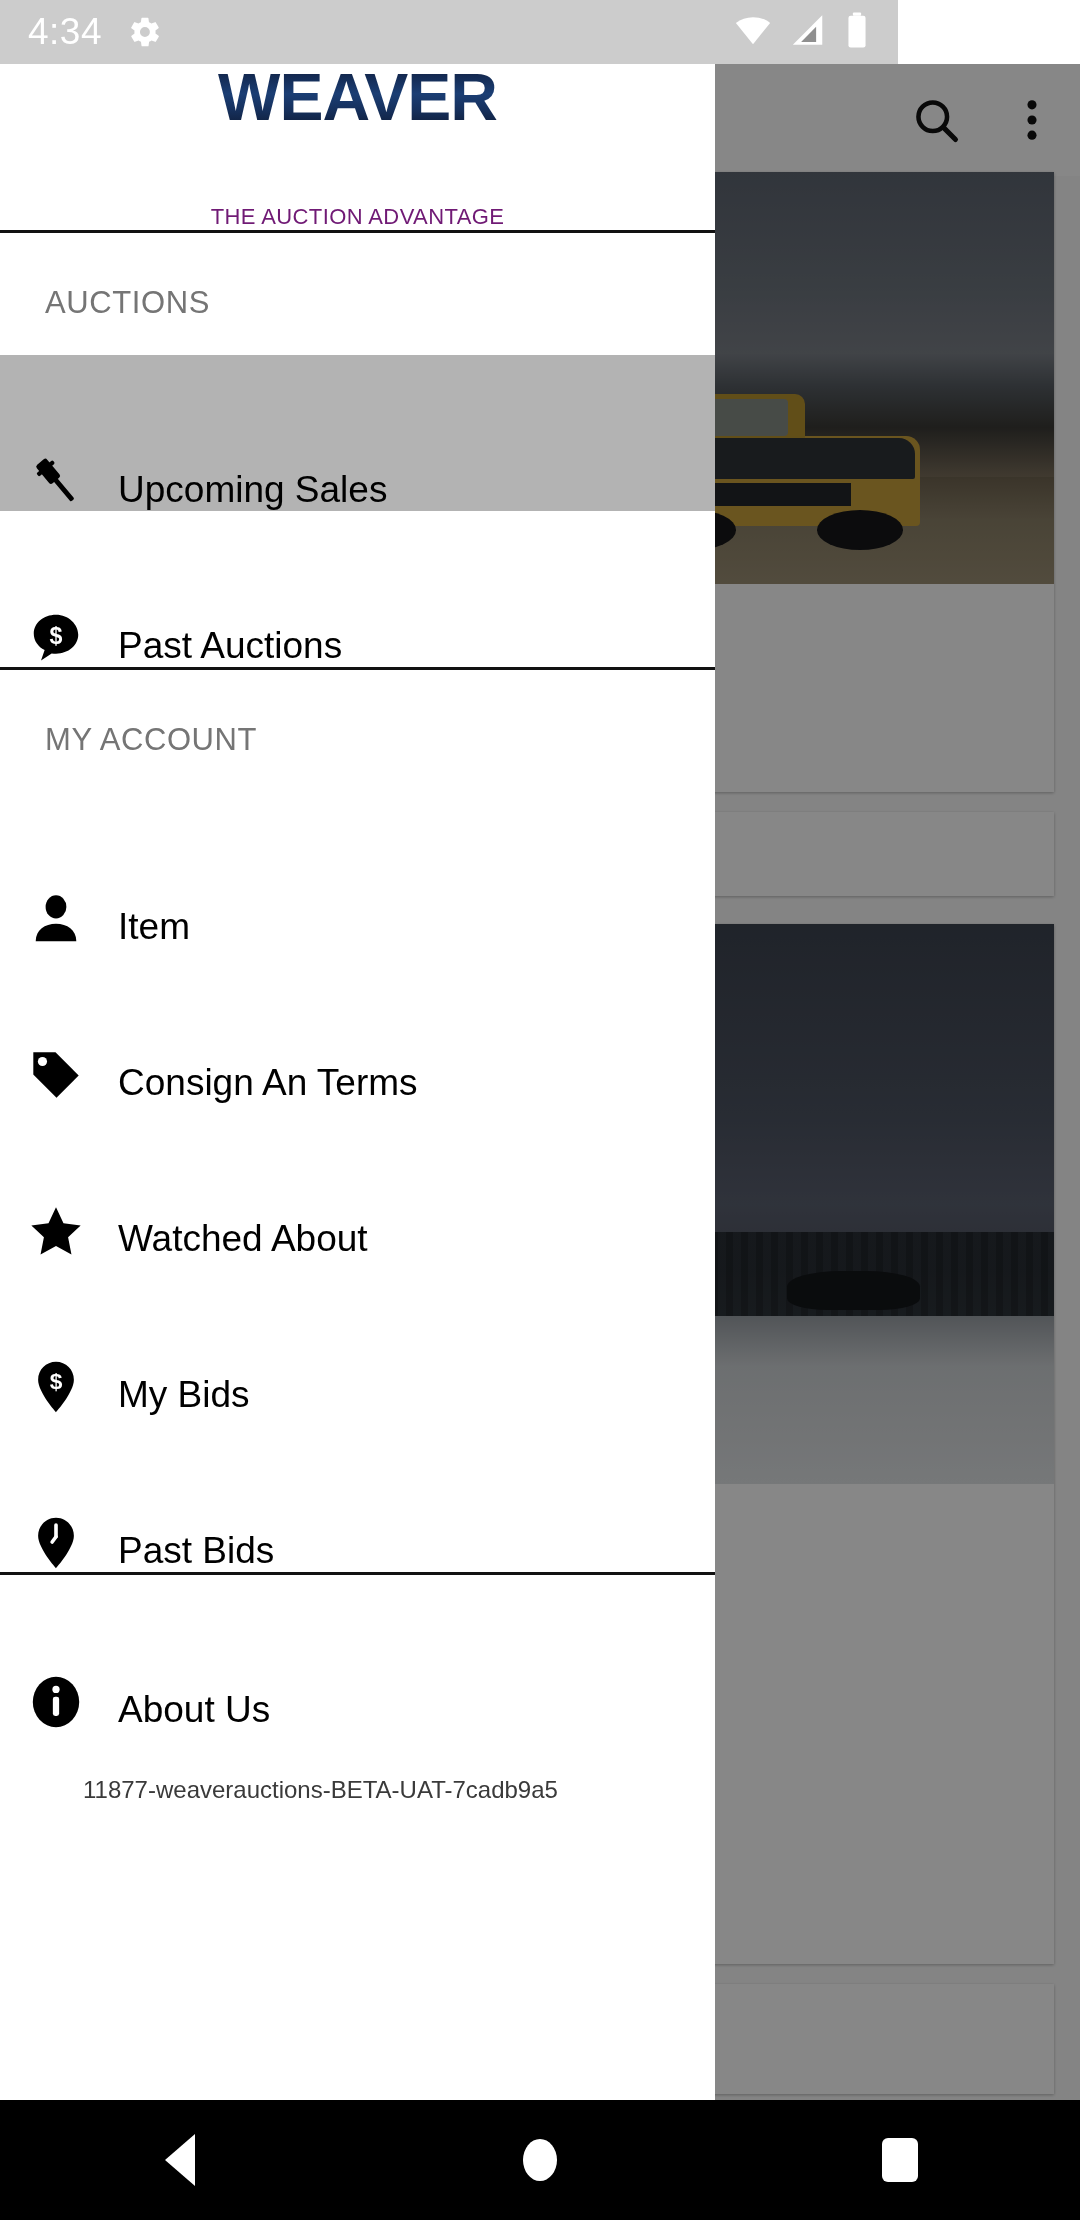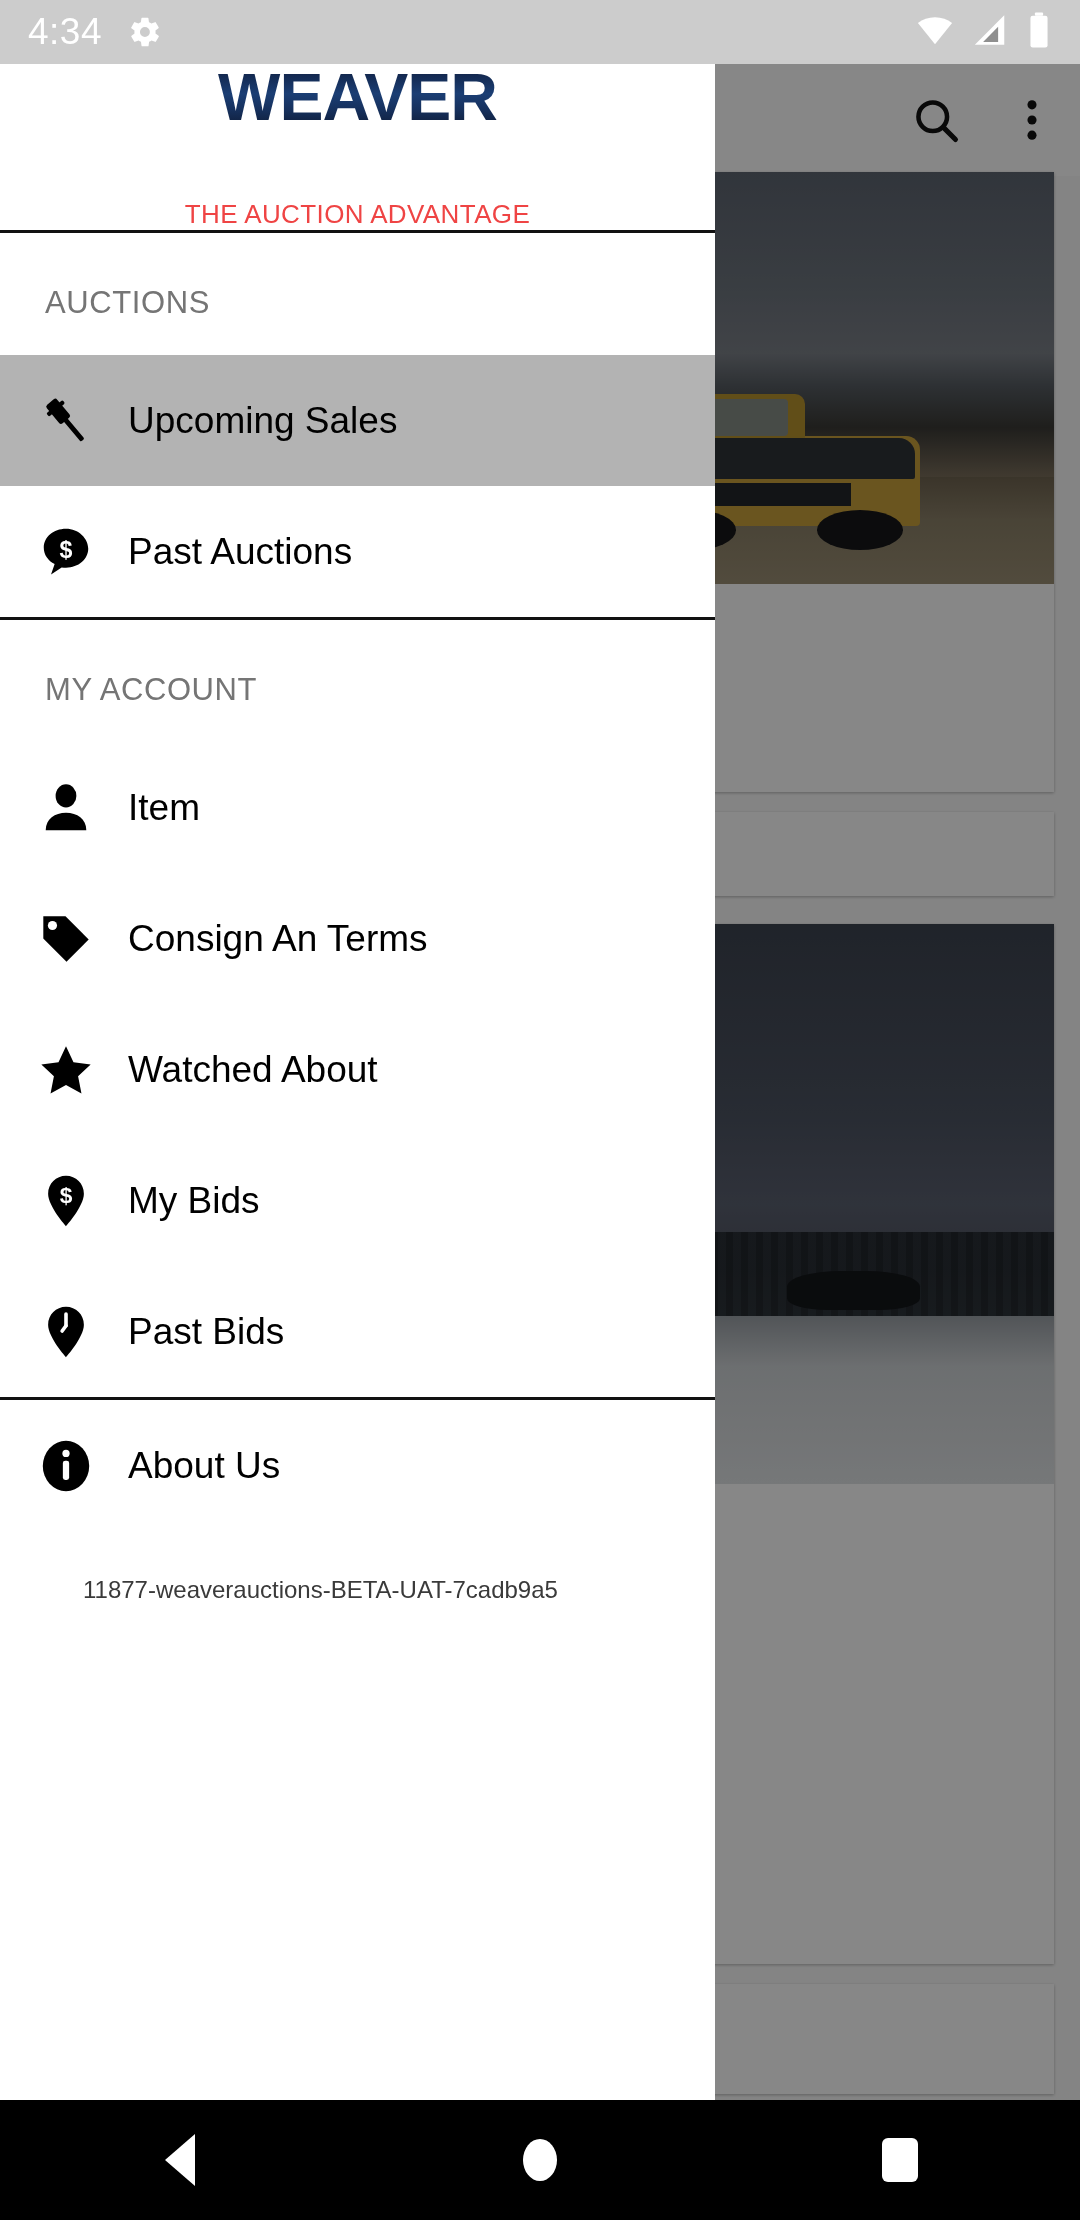--- a/index.html
+++ b/index.html
@@ -3,21 +3,21 @@
 <meta charset="utf-8">
 <style>
   * { margin:0; padding:0; box-sizing:border-box; }
   html,body { width:1080px; height:2220px; background:#000; overflow:hidden;
               font-family:"Liberation Sans", sans-serif; }
 
   #screen { position:relative; width:1080px; height:2220px; overflow:hidden; background:#fff; }
 
   
   #statusbar{
-    position:absolute; left:0; top:0; width:1080px; height:64px;
+    position:absolute; left:0; top:0; width:898px; height:64px;
     background:#cccccc; display:flex; align-items:center; z-index:60;
   }
   #status-clock{ margin-left:28px; font-size:37px; color:#ffffff; letter-spacing:.5px;
                  font-family:"Liberation Sans", sans-serif; }
   #gear-wrap{ margin-left:26px; display:flex; align-items:center; }
   #status-right{ margin-left:auto; margin-right:28px; display:flex; align-items:center; gap:18px; }
 
   
   #bg-app{ position:absolute; left:0; top:64px; width:1080px; height:2036px; background:#fafafa; }
   #bg-appbar{ position:absolute; left:0; top:0; width:1080px; height:112px; background:#ffffff;
@@ -79,29 +79,29 @@
     background:#ffffff; z-index:40; overflow:hidden;
     display:flex; flex-direction:column;
   }
   #drawer-header{ height:166px; background:#fff; display:flex; flex-direction:column;
                   align-items:center; justify-content:space-between; }
   #logo-word{ font-size:66px; font-weight:bold; letter-spacing:-1px; line-height:1;
               color:#16284d;
               background:linear-gradient(180deg,#0f1d3c 0%,#1b3e74 45%,#16305c 70%,#0d1a34 100%);
               -webkit-background-clip:text; background-clip:text; -webkit-text-fill-color:transparent;
               font-family:"Liberation Sans", sans-serif; }
-  #logo-tagline{ font-size:26px; color:#ef4444; letter-spacing:.4px; margin-top:6px;
+  #logo-tagline{ font-size:22px; color:#701a75; letter-spacing:.4px; margin-top:6px;
                  font-family:"Liberation Sans", sans-serif; }
 
   .divider{ height:3px; background:#111; width:100%; flex:none; }
 
   .section-title{ font-size:31px; color:#757575; letter-spacing:.6px;
                   padding:52px 0 34px 45px; }
 
-  .nav-item{ display:flex; align-items:center; height:131px; padding-left:24px; }
+  .nav-item{ display:flex; align-items:flex-end; height:156px; padding-left:14px; }
   .nav-item.active{ background:#b3b3b3; }
   .nav-icon{ width:84px; min-width:84px; display:flex; align-items:center; justify-content:center; }
   .nav-label{ font-size:37px; color:#000; margin-left:20px; font-family:"Liberation Sans", sans-serif; }
 
   #version{ font-size:24px; color:#3a3a3a; padding:45px 0 0 83px; }
 
   
   #navbar{ position:absolute; left:0; bottom:0; width:1080px; height:120px; background:#000;
            display:flex; align-items:center; justify-content:space-around; z-index:70; }
   #navbar .nb{ width:160px; height:120px; display:flex; align-items:center; justify-content:center; }

